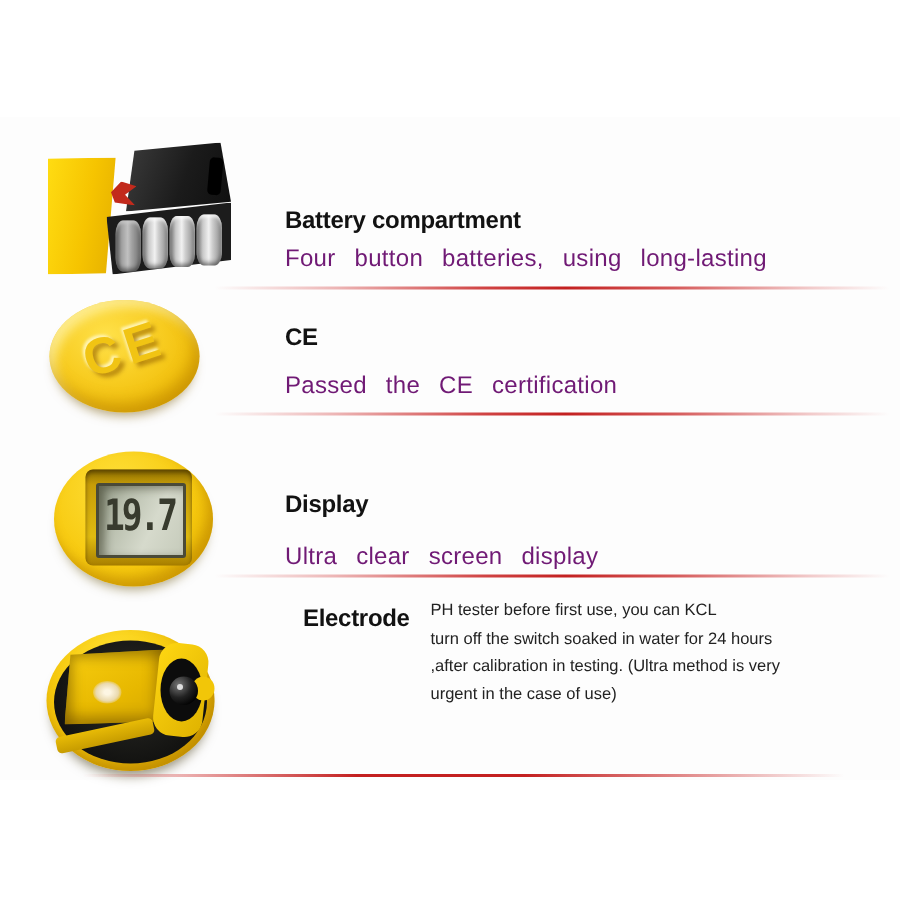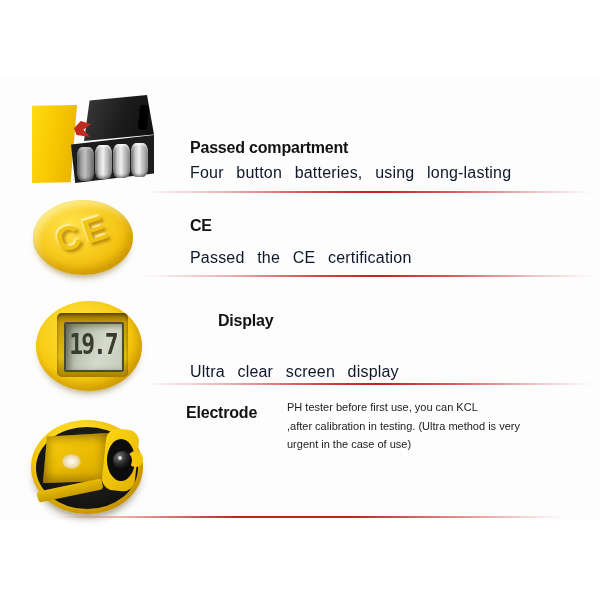--- a/index.html
+++ b/index.html
@@ -4,25 +4,25 @@
 <style>
   html,body{margin:0;padding:0;background:#ffffff;}
   .canvas{
     position:relative;width:600px;height:600px;background:#ffffff;overflow:hidden;
     font-family:"Liberation Sans", sans-serif;color:#1a1a1a;
   }
   .photo-band{position:absolute;left:0;top:78px;width:600px;height:442px;background:#fdfdfd;}
 
   
   .title{position:absolute;margin:0;font-size:16px;font-weight:700;color:#121212;letter-spacing:-0.2px;white-space:nowrap;}
-  .subtitle{position:absolute;font-size:16px;color:#0f172a;word-spacing:8px;letter-spacing:0.2px;white-space:nowrap;}
+  .subtitle{position:absolute;font-size:16px;color:#701a75;word-spacing:8px;letter-spacing:0.2px;white-space:nowrap;}
   .t1{left:190px;top:139px;} .s1{left:190px;top:164px;}
   .t2{left:190px;top:217px;} .s2{left:190px;top:249px;text-align:center;}
-  .t3{left:190px;top:312px;margin-left:28px;} .s3{left:190px;top:363px;}
-  .t4{left:186px;top:404px;}
+  .t3{left:190px;top:328px;} .s3{left:190px;top:363px;}
+  .t4{left:202px;top:404px;}
   .para{position:absolute;left:287px;top:398px;width:305px;font-size:11px;line-height:18.6px;color:#222;}
   .para div{white-space:nowrap;}
 
   
   .divider{position:absolute;height:2px;border-radius:2px;}
   .dv{background:linear-gradient(90deg,
       rgba(210,60,60,0) 0%, rgba(206,46,46,0.35) 18%, rgba(200,35,35,0.85) 40%,
       #c32020 52%, rgba(200,35,35,0.75) 68%, rgba(206,46,46,0.25) 88%, rgba(210,60,60,0) 100%);}
   .d1{left:143px;top:191px;width:450px;}
   .d2{left:143px;top:275px;width:450px;}
@@ -113,21 +113,21 @@
       <div class="bat-yellow"></div>
       <div class="bat-lid"></div>
       <div class="bat-slot"></div>
       <div class="bat-tray"></div>
       <div class="bat-wire"></div>
       <div class="cell c1"></div>
       <div class="cell c2"></div>
       <div class="cell c3"></div>
       <div class="cell c4"></div>
     </div>
-    <h3 class="title t1">Passed compartment</h3>
+    <h3 class="title t1">Battery compartment</h3>
     <div class="subtitle s1">Four button batteries, using long-lasting</div>
     <div class="divider dv d1"></div>
   </section>
 
   <section>
     <div class="photo p2">
       <div class="ce-oval"></div>
       <div class="ce-letters">CE</div>
     </div>
     <h3 class="title t2">CE</h3>
@@ -156,18 +156,19 @@
       <div class="el-clampy"></div>
       <div class="el-clampc"></div>
       <div class="el-notch"></div>
       <div class="el-ball"></div>
       <div class="el-glint"></div>
       <div class="el-strip"></div>
     </div>
     <h3 class="title t4">Electrode</h3>
     <div class="para">
       <div>PH tester before first use, you can KCL</div>
+      <div>turn off the switch soaked in water for 24 hours</div>
       <div>,after calibration in testing. (Ultra method is very</div>
       <div>urgent in the case of use)</div>
     </div>
     <div class="divider d4"></div>
   </section>
 </div>
 
 </body></html>

